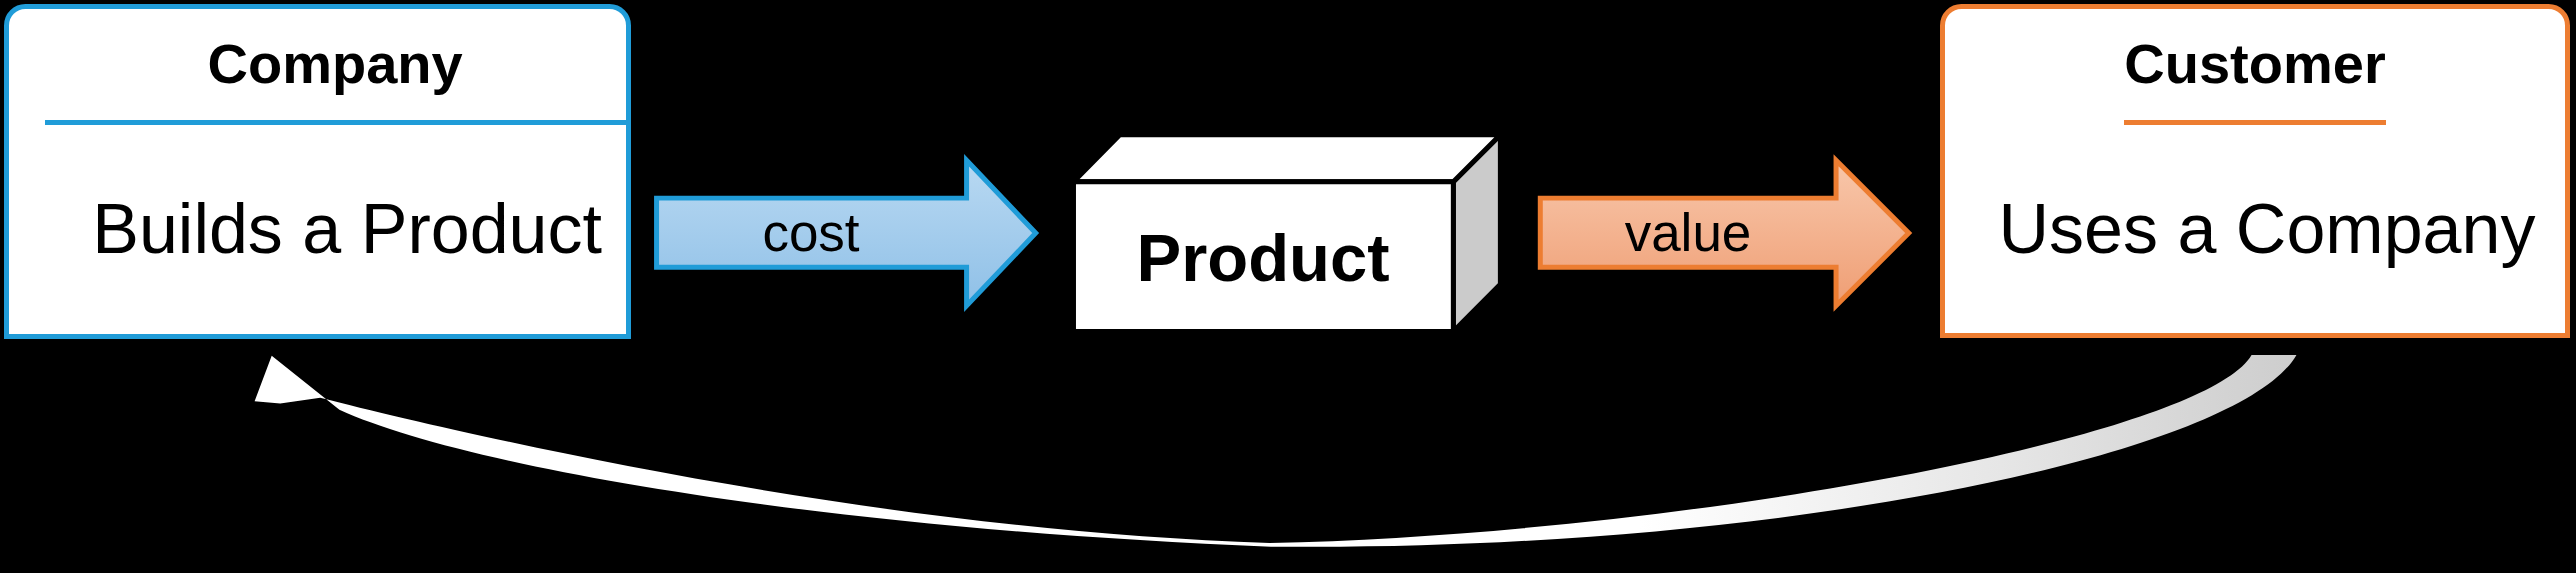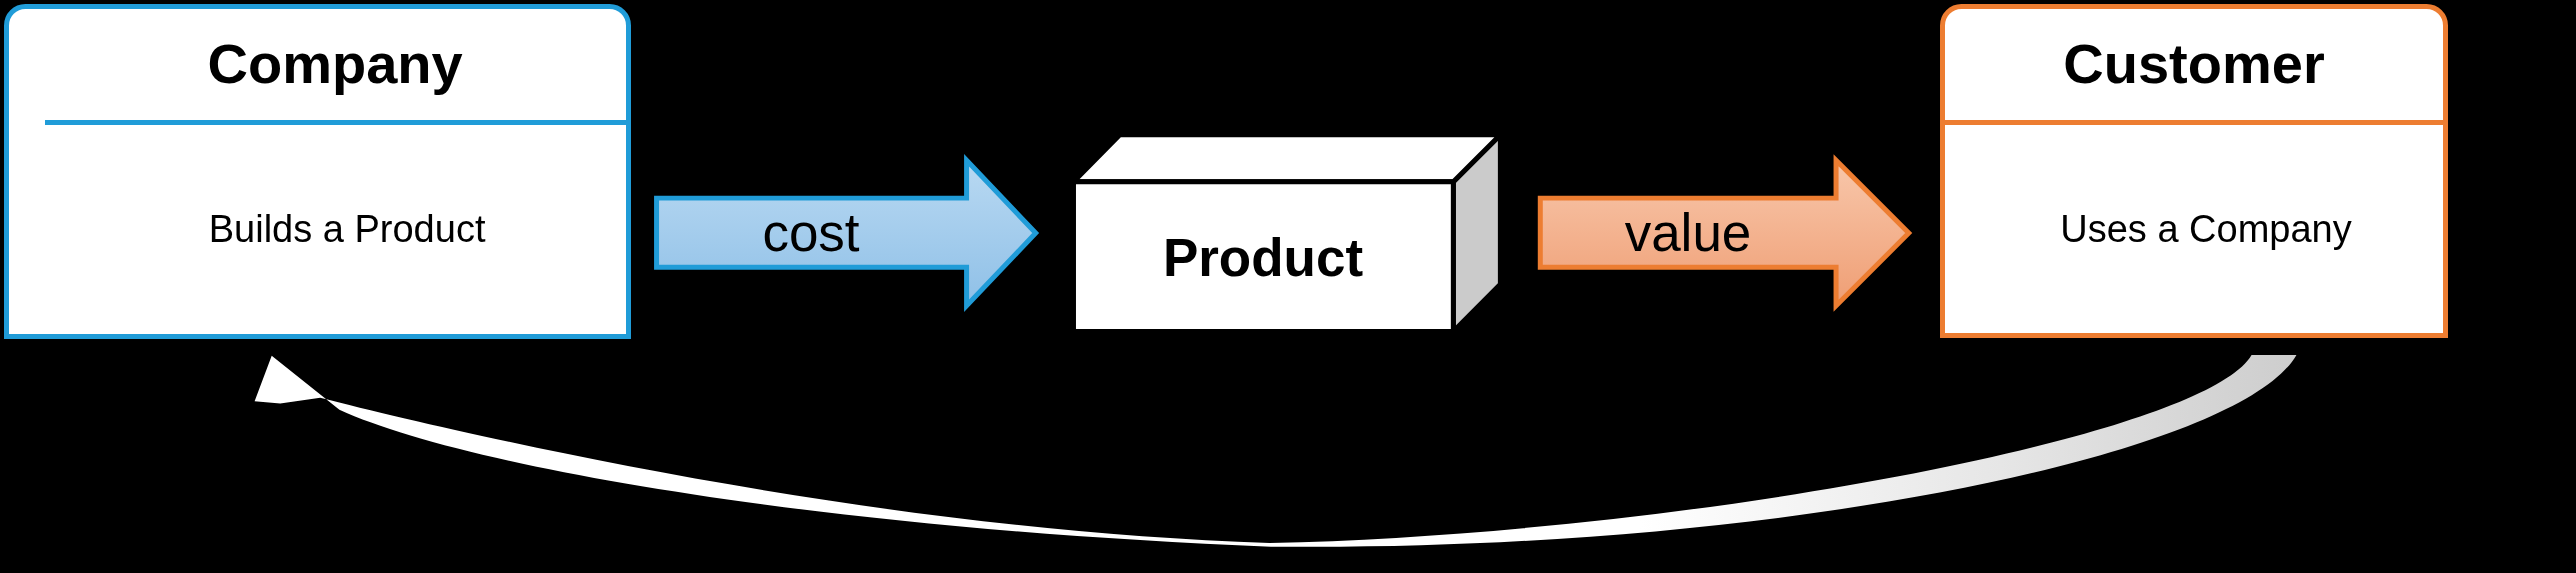--- a/index.html
+++ b/index.html
@@ -25,44 +25,44 @@
   .shape-layer{position:absolute;left:0;top:0;width:2576px;height:573px;display:block;}
 
   .node-box{
     position:absolute;
     background:var(--box-fill);
     display:flex;flex-direction:column;
     border-style:solid;border-width:5.7px;
     border-radius:21.4px 21.4px 0 0;
   }
   .node-box.company{left:3.6px;top:3.6px;width:627px;height:335px;border-color:var(--accent-blue);padding-left:36px;}
-  .node-box.customer{left:1940px;top:3.6px;width:508px;height:334px;border-color:var(--accent-orange);}
+  .node-box.customer{left:1940px;top:3.6px;width:630px;height:334px;border-color:var(--accent-orange);align-items:center;}
   .node-header{
     height:116px;flex:0 0 116px;
     display:flex;align-items:center;justify-content:center;
     font-size:56px;font-weight:bold;line-height:1;
   }
   .company .node-header{border-bottom:5.7px solid var(--accent-blue);}
   .customer .node-header{border-bottom:5.7px solid var(--accent-orange);}
   .node-body{
     flex:1;display:flex;align-items:center;justify-content:center;
-    font-size:38px;line-height:1;margin-left:24px;
+    font-size:70px;line-height:1;margin-left:24px;
   }
 
   .arrow-label{
     position:absolute;display:flex;align-items:center;justify-content:center;
     font-size:53px;line-height:1;color:var(--text);
   }
   .arrow-label.cost{left:656px;top:198px;width:310px;height:69px;}
   .arrow-label.value{left:1540px;top:198px;width:296px;height:69px;}
 
   .product-label{
     position:absolute;left:1073px;top:183px;width:380px;height:148px;
     display:flex;align-items:center;justify-content:center;
-    font-size:53px;font-weight:bold;line-height:1;color:var(--text);
+    font-size:67px;font-weight:bold;line-height:1;color:var(--text);
   }
 </style>
 </head>
 <body>
 
 <div class="stage">
 
   <svg class="shape-layer" viewBox="0 0 3612 804" aria-hidden="true">
     <defs>
       <linearGradient id="blueFill" x1="0" y1="0" x2="0" y2="1">

